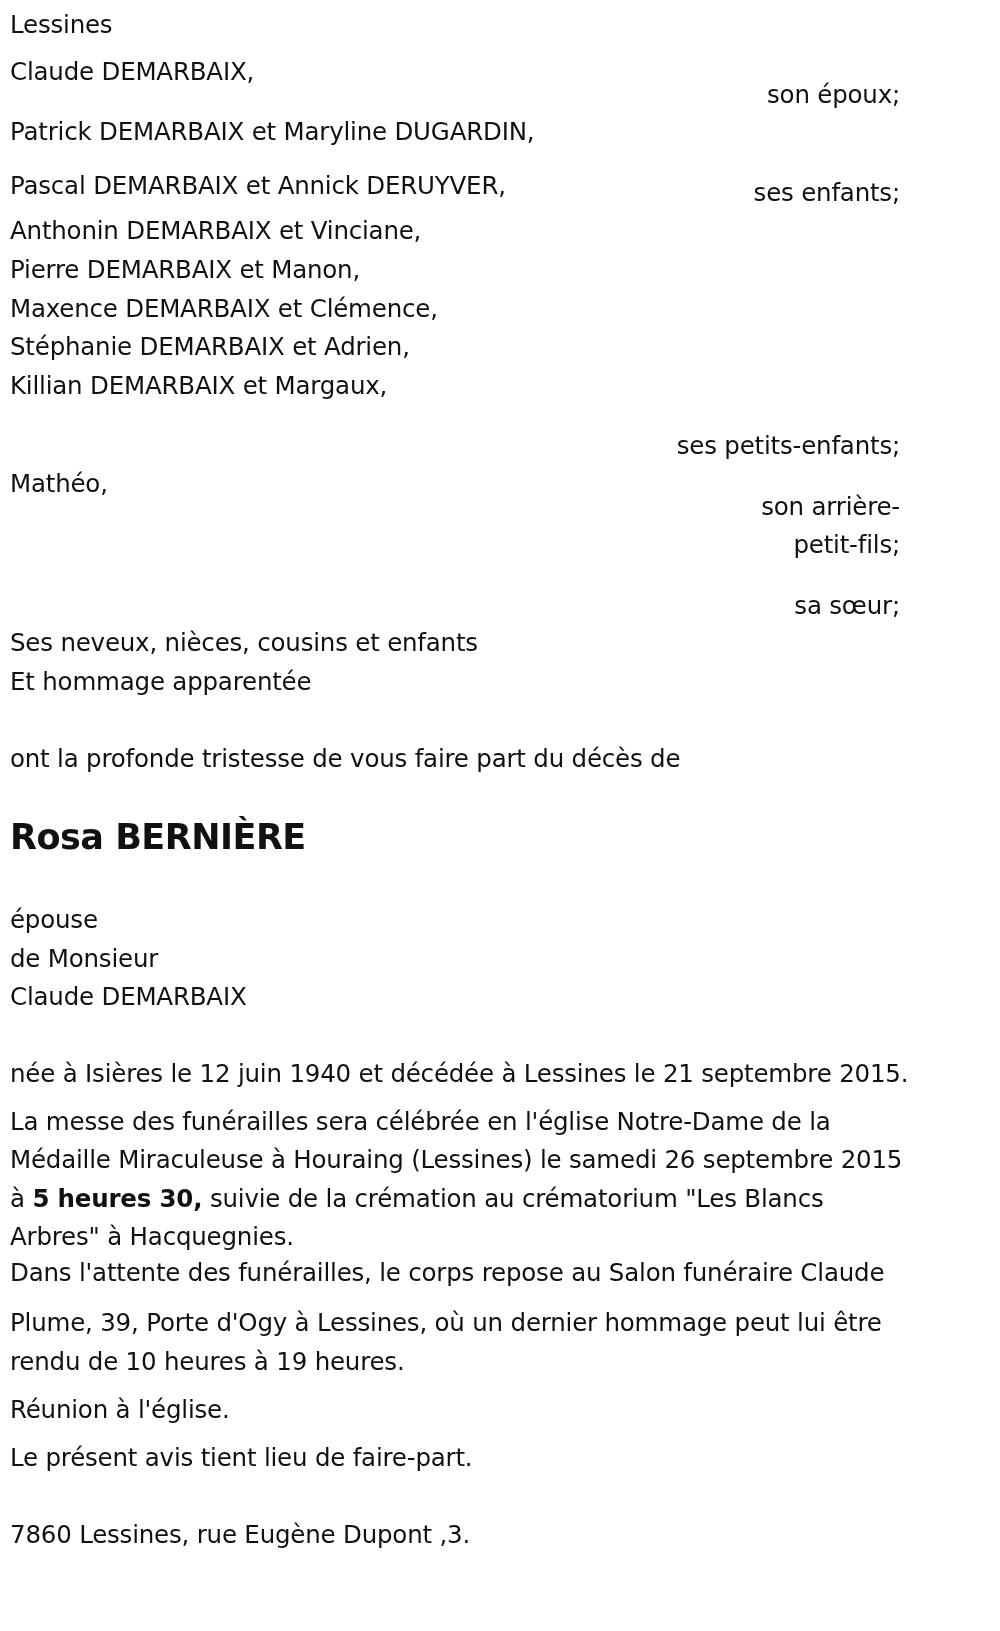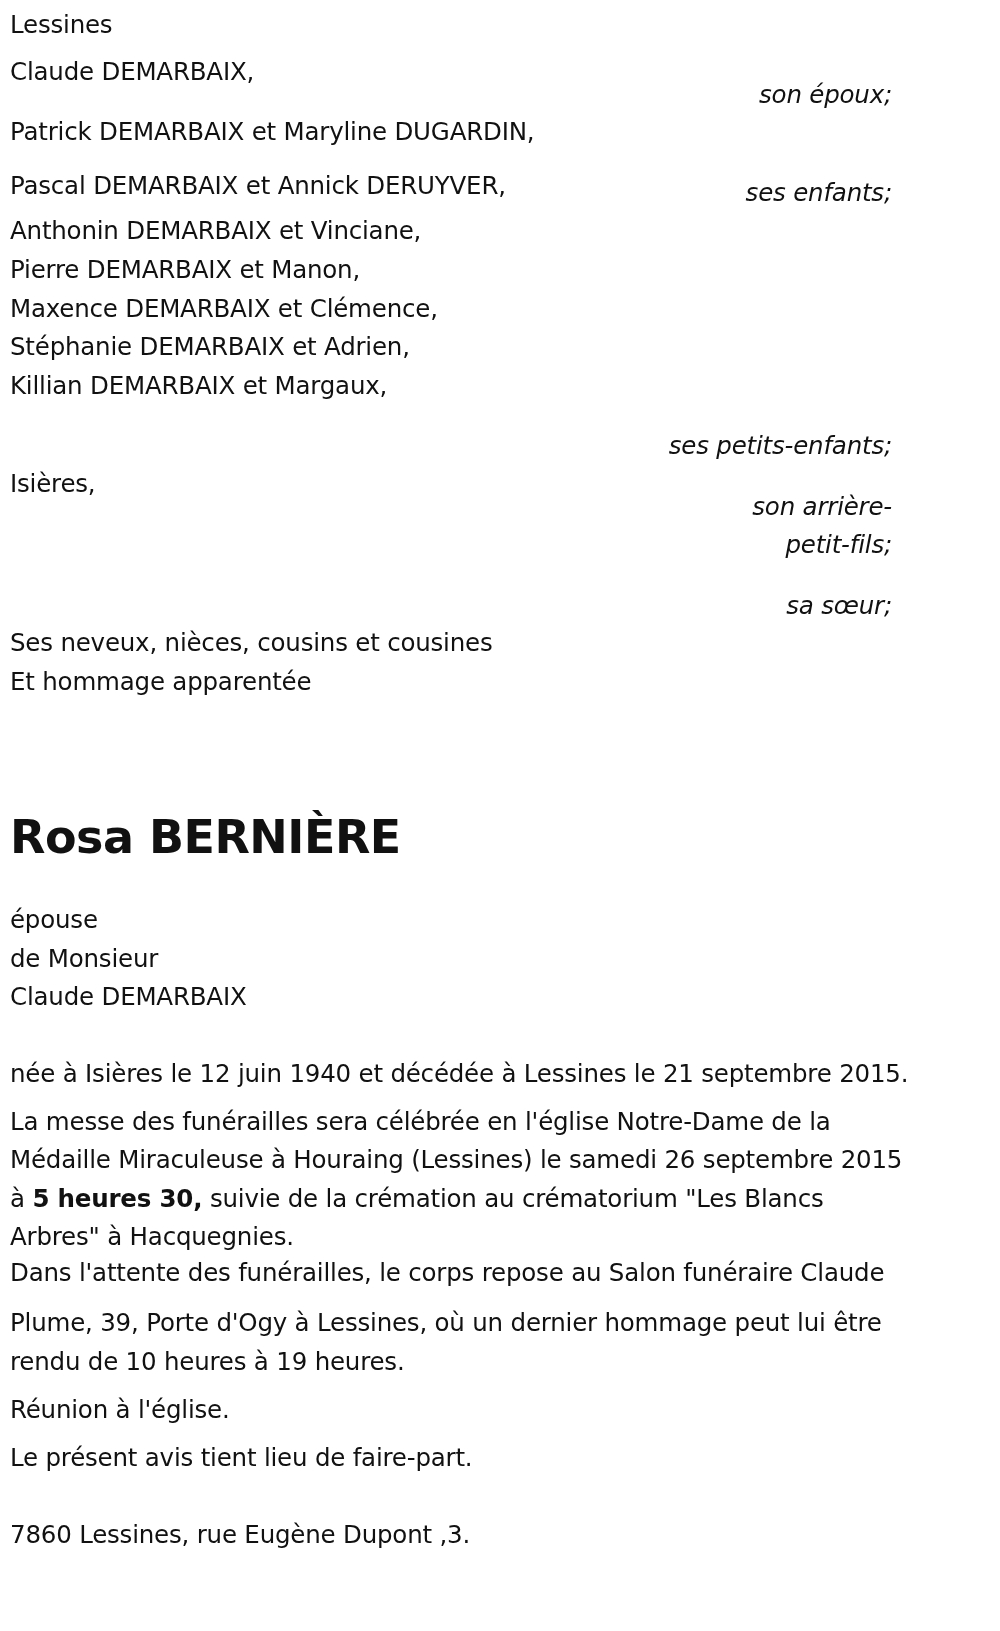--- a/index.html
+++ b/index.html
@@ -22,32 +22,31 @@
     }
     .t {
       position: absolute;
       left: 10px;
       white-space: nowrap;
       line-height: 30px;
       letter-spacing: -0.2px;
     }
     .r {
       position: absolute;
-      right: 8px;
+      right: 0;
       white-space: nowrap;
-      font-style: italic;
       line-height: 30px;
       text-align: center;
       letter-spacing: -0.2px;
     }
     .heading {
       position: absolute;
       left: 10px;
       font-weight: bold;
-      font-size: 46px;
+      font-size: 35px;
       line-height: 40px;
       white-space: nowrap;
       letter-spacing: -0.5px;
     }
     .bold { font-weight: bold; }
   </style>
 </head>
 <body>
 
 <div class="doc">
@@ -61,29 +60,30 @@
   <div class="t" style="top:171px">Pascal DEMARBAIX et Annick DERUYVER,</div>
   <div class="r" style="top:178px">ses enfants;</div>
 
   <div class="t" style="top:216px">Anthonin DEMARBAIX et Vinciane,</div>
   <div class="t" style="top:255px">Pierre DEMARBAIX et Manon,</div>
   <div class="t" style="top:294px">Maxence DEMARBAIX et Clémence,</div>
   <div class="t" style="top:332px">Stéphanie DEMARBAIX et Adrien,</div>
   <div class="t" style="top:371px">Killian DEMARBAIX et Margaux,</div>
   <div class="r" style="top:431px">ses petits-enfants;</div>
 
-  <div class="t" style="top:469px">Isières,</div>
+  <div class="t" style="top:469px">Mathéo,</div>
   <div class="r" style="top:492px">son arrière-</div>
   <div class="r" style="top:530px">petit-fils;</div>
 
   <div class="r" style="top:591px">sa sœur;</div>
 
-  <div class="t" style="top:628px">Ses neveux, nièces, cousins et cousines</div>
+  <div class="t" style="top:628px">Ses neveux, nièces, cousins et enfants</div>
   <div class="t" style="top:667px">Et hommage apparentée</div>
 
+  <div class="t" style="top:744px">ont la profonde tristesse de vous faire part du décès de</div>
 
   <div class="heading" style="top:817px">Rosa BERNIÈRE</div>
 
   <div class="t" style="top:905px">épouse</div>
   <div class="t" style="top:944px">de Monsieur</div>
   <div class="t" style="top:982px">Claude DEMARBAIX</div>
 
   <div class="t" style="top:1059px">née à Isières le 12 juin 1940 et décédée à Lessines le 21 septembre 2015.</div>
 
   <div class="t" style="top:1107px">La messe des funérailles sera célébrée en l'église Notre-Dame de la</div>

